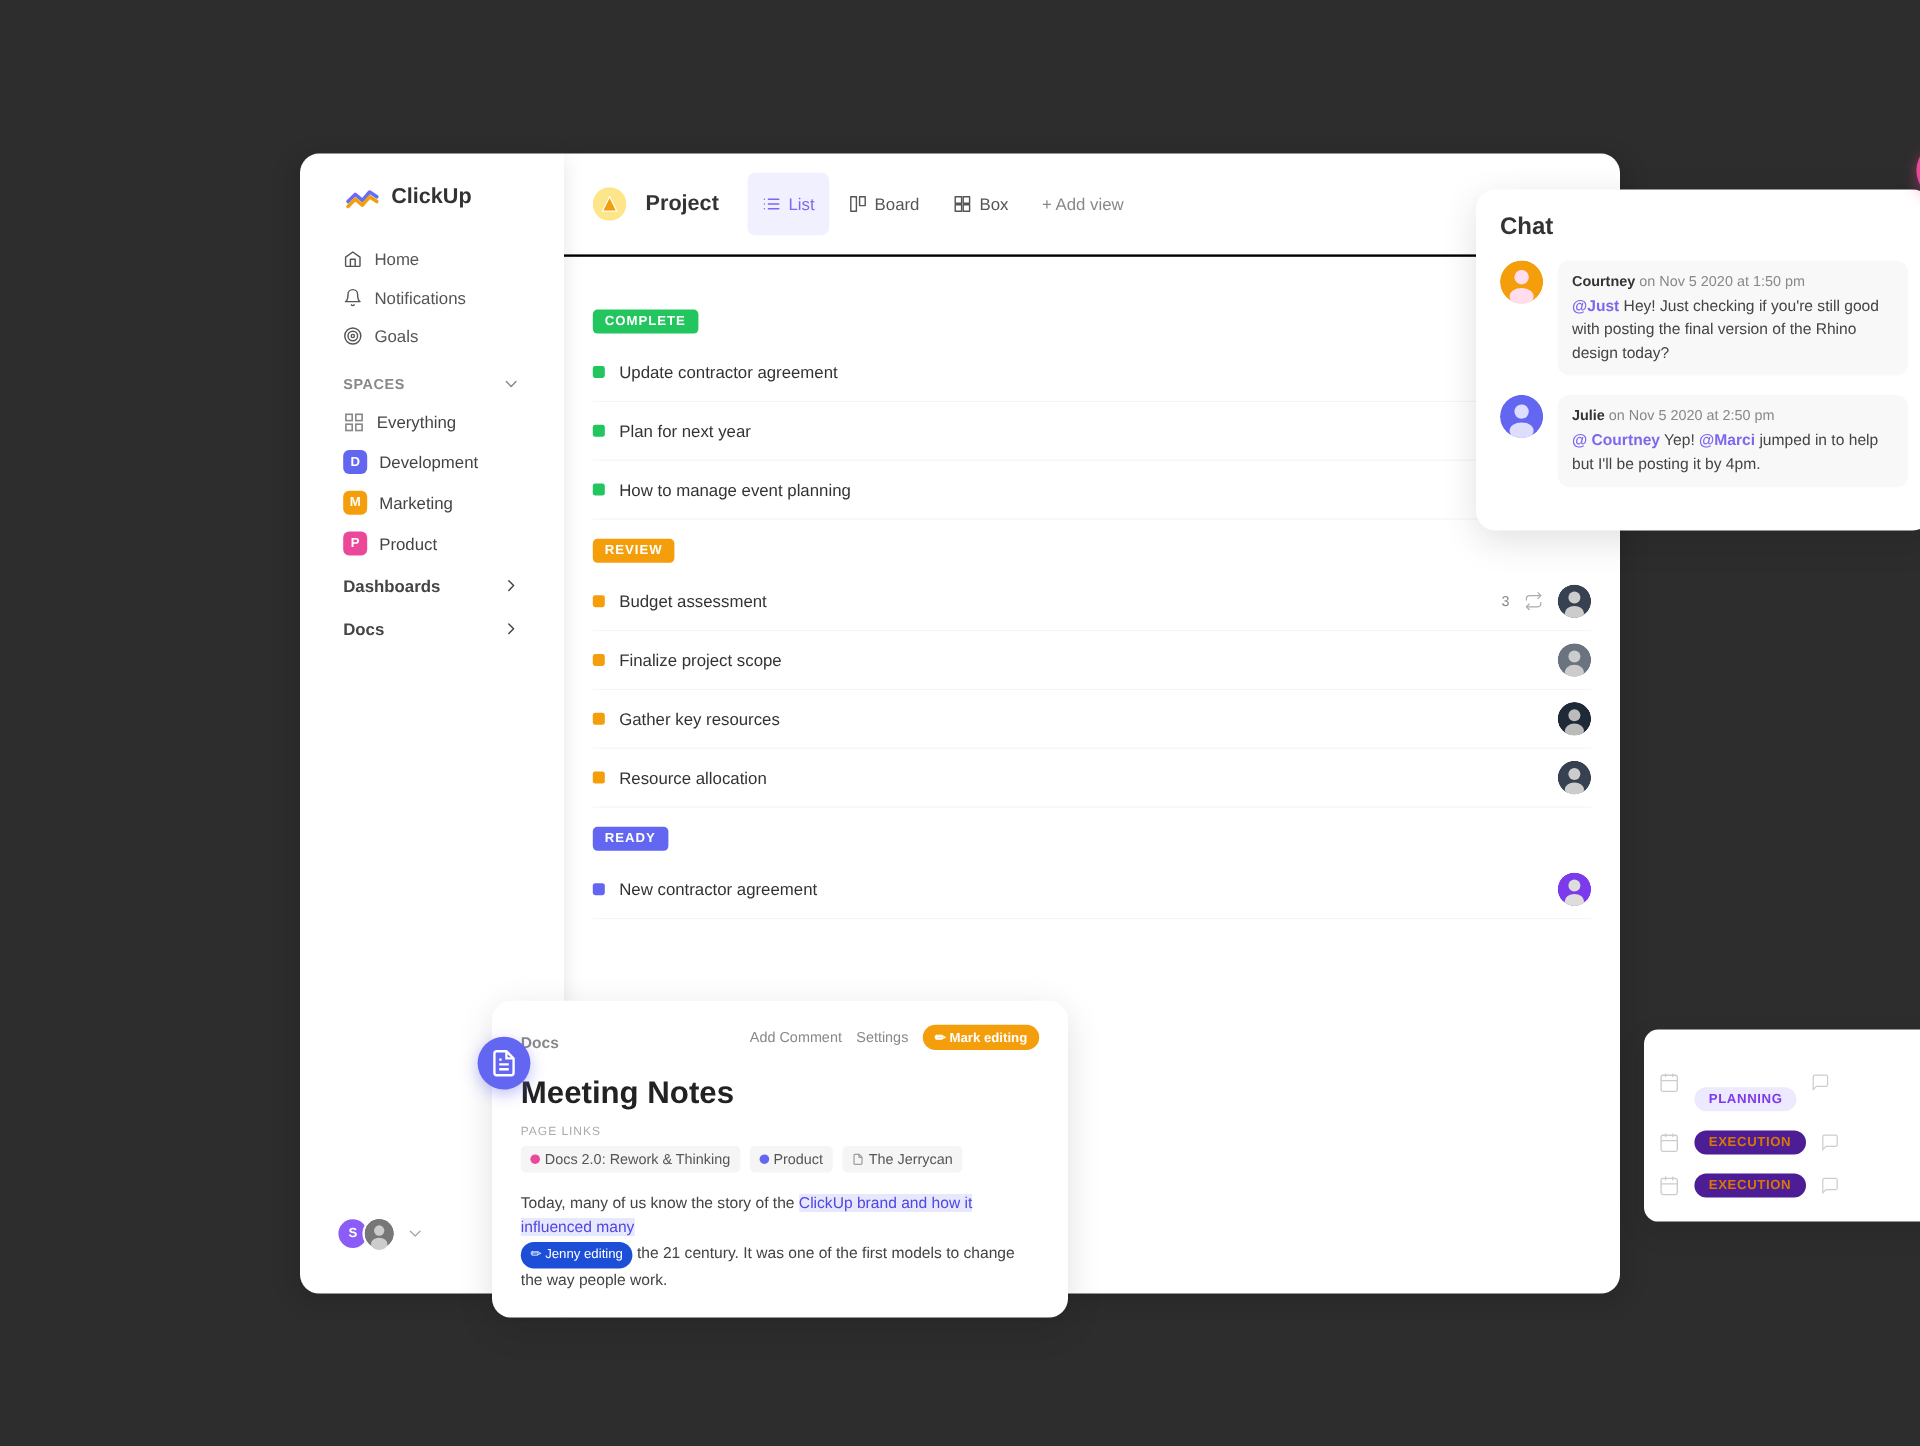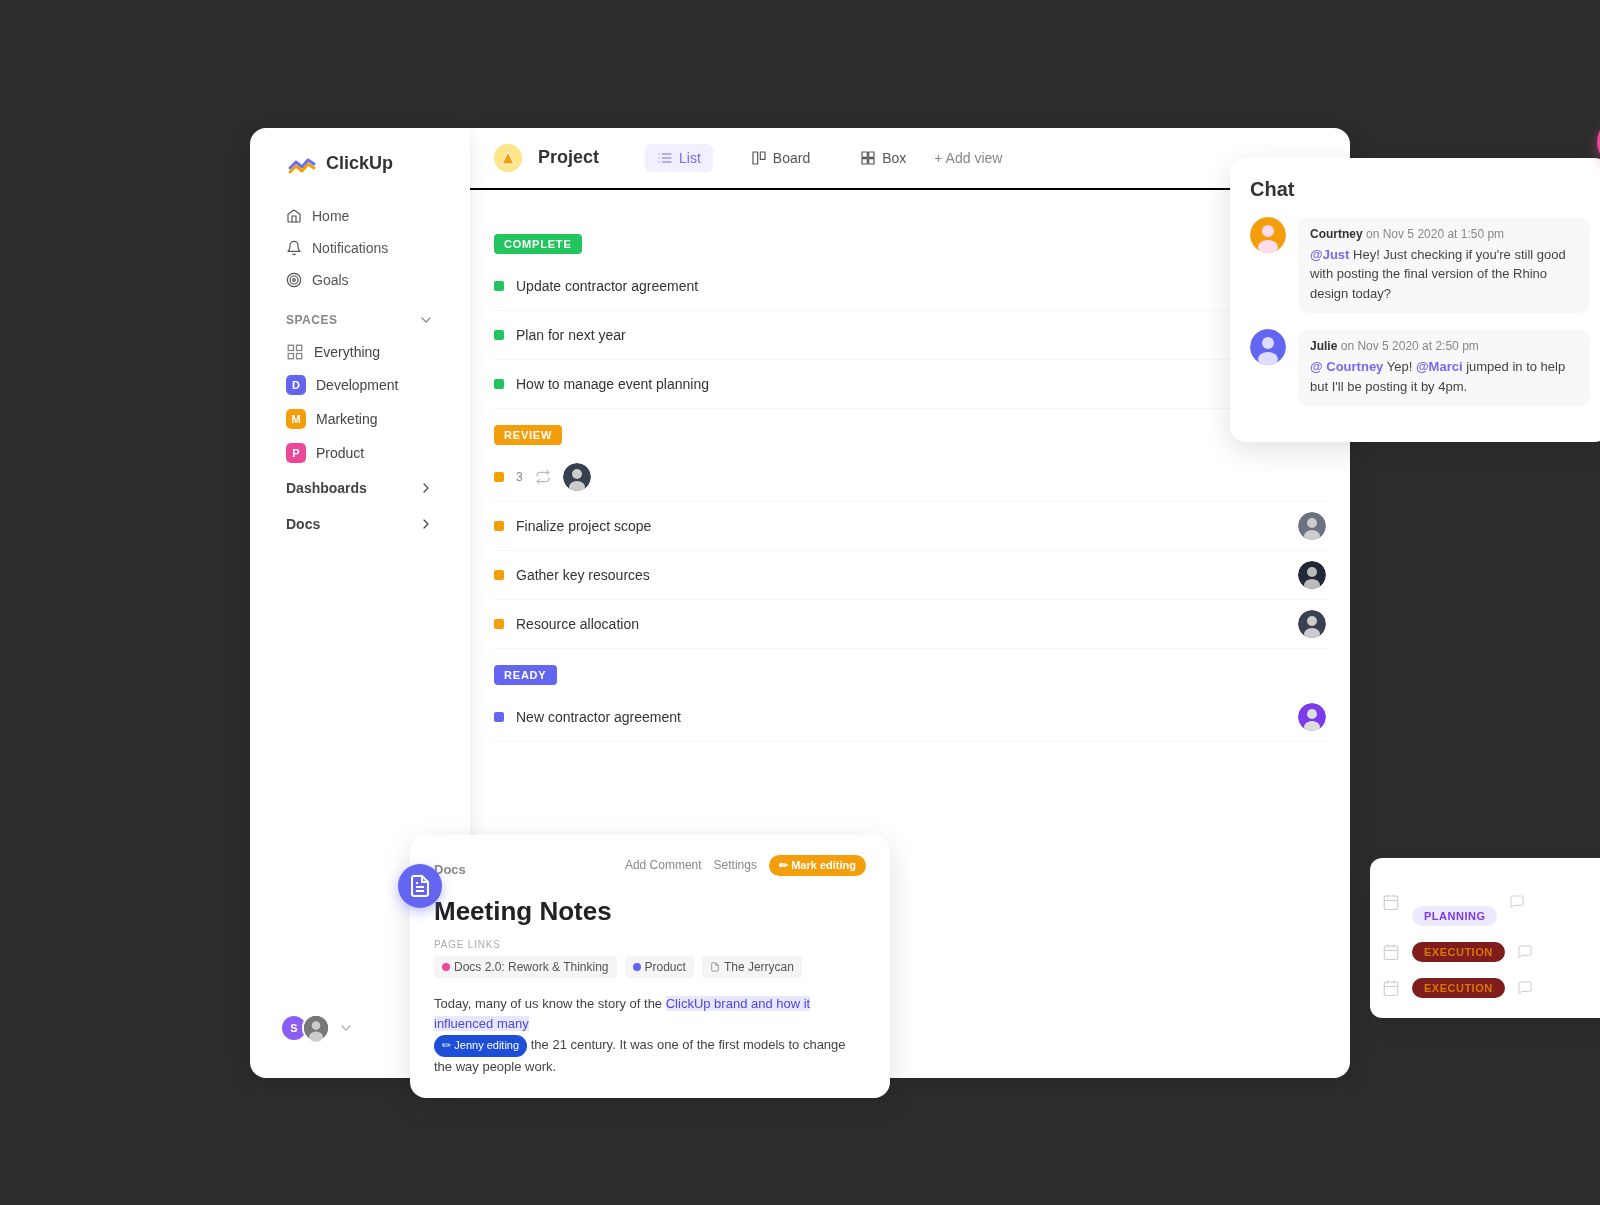--- a/index.html
+++ b/index.html
@@ -155,26 +155,25 @@
       display: flex;
       align-items: center;
       gap: 4px;
       margin-left: 8px;
     }
 
     .view-tab {
       display: flex;
       align-items: center;
       gap: 6px;
-      padding: 6px 12px;
+      padding: 18px 12px;
       border-radius: 6px;
       cursor: pointer;
       font-size: 14px;
       color: #555;
-      margin-left: 22px;
     }
 
     .view-tab.active {
       background: #f0f0ff;
       color: #7b68ee;
     }
 
     .add-view {
       display: flex;
       align-items: center;
@@ -354,21 +353,21 @@
 
     .tag-badge {
       padding: 4px 12px;
       border-radius: 20px;
       font-size: 11px;
       font-weight: 600;
       letter-spacing: 0.5px;
     }
 
     .tag-planning { background: #ede9fe; color: #7c3aed; margin-top: 28px; }
-    .tag-execution { background: #7f1d1d; color: #d97706; }
+    .tag-execution { background: #4c1d95; color: #d97706; }
 
     
     .docs-panel {
       position: absolute;
       left: 160px;
       bottom: -20px;
       width: 480px;
       background: #fff;
       border-radius: 16px;
       box-shadow: 0 8px 30px rgba(0,0,0,0.12);
@@ -714,20 +713,21 @@
             </svg>
         </div>
       </div>
 
       
       <div class="section-header section-review" style="margin-top:16px;">
         <span>REVIEW</span>
       </div>
       <div class="task-row">
         <div class="task-dot dot-yellow"></div>
+        <span class="task-name">Budget assessment</span>
         <span class="task-count">3</span>
         <svg width="16" height="16" viewBox="0 0 24 24" fill="none" stroke="#aaa" stroke-width="1.5">
             <polyline points="17 1 21 5 17 9"></polyline>
             <path d="M3 11V9a4 4 0 014-4h14"></path>
             <polyline points="7 23 3 19 7 15"></polyline>
             <path d="M21 13v2a4 4 0 01-4 4H3"></path>
           </svg>
         <div class="assignee-avatar">
           <svg viewBox="0 0 28 28" width="28" height="28" style="border-radius:50%;">
               <circle cx="14" cy="14" r="14" fill="#374151"></circle>

